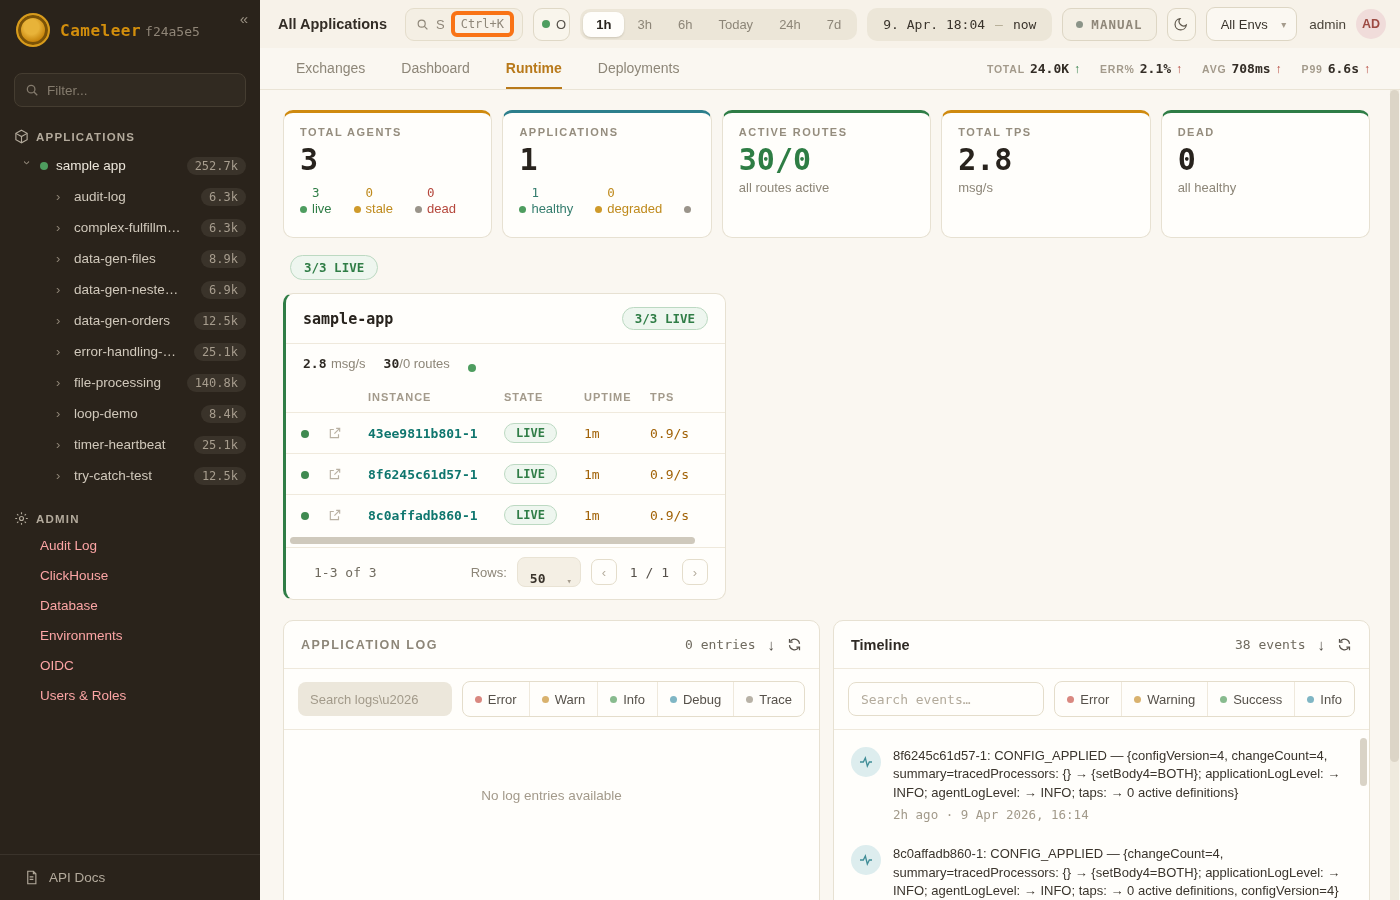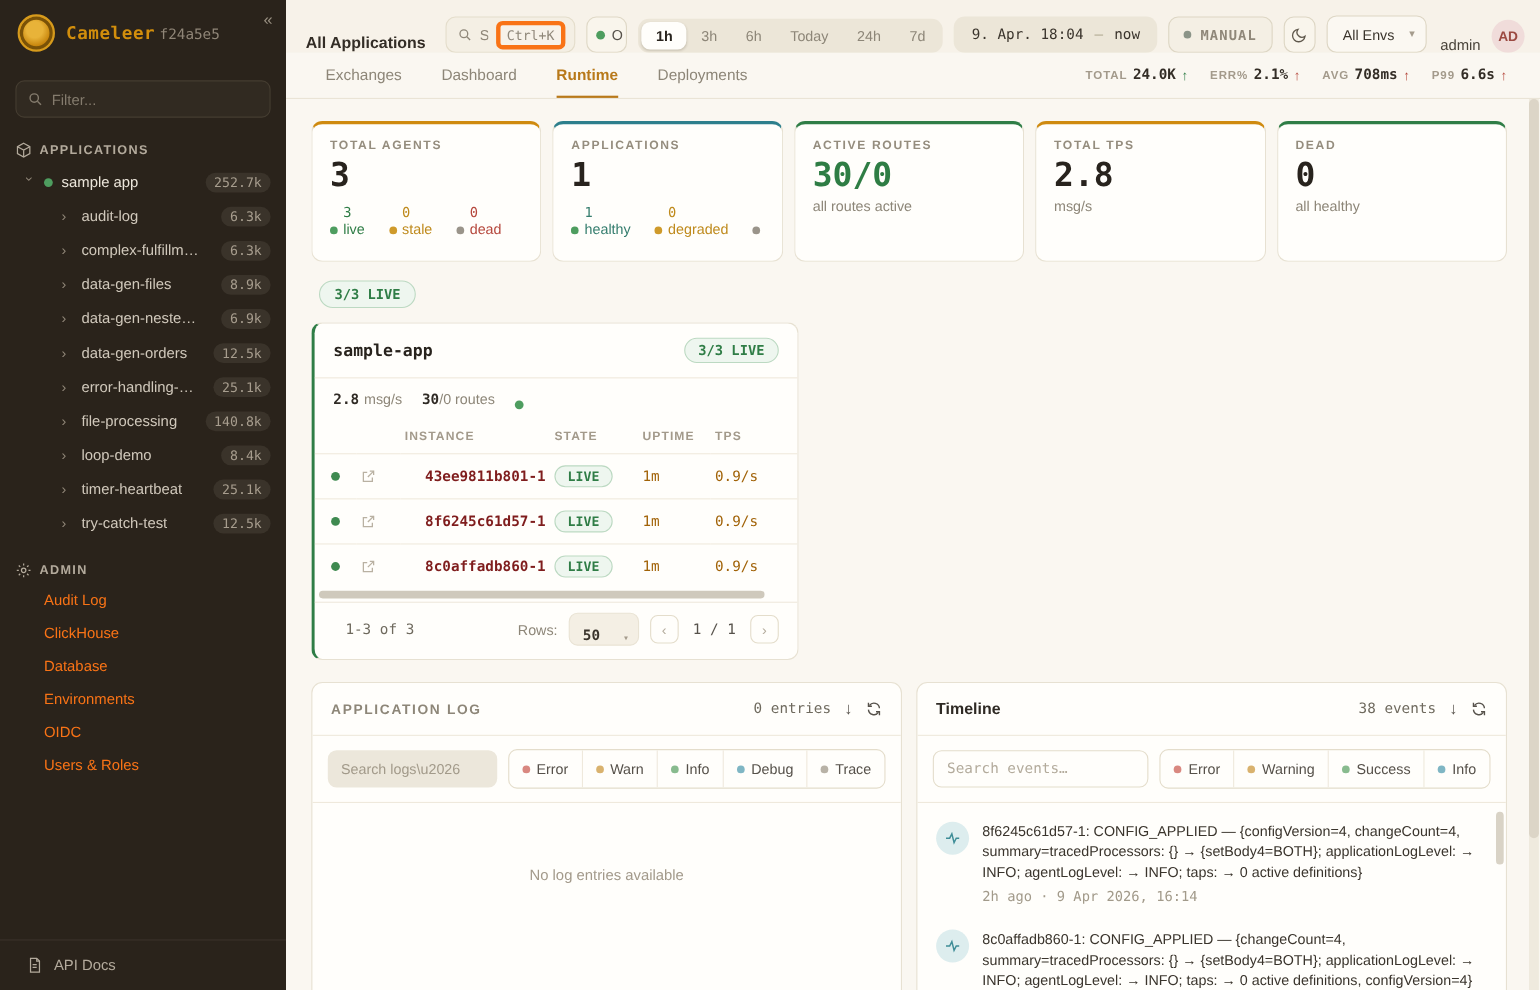--- a/index.html
+++ b/index.html
@@ -26,29 +26,29 @@
   .tree-row { display:flex; align-items:center; height:31px; padding:0 14px 0 22px; gap:8px; cursor:pointer; }
   .tree-row .chev { color:#8f8577; font-size:13px; width:10px; flex:none; }
   .chev-open { display:inline-block; transform:rotate(90deg); }
   .dot { width:8px; height:8px; border-radius:50%; flex:none; }
   .dot-green { background:#4e9d5f; }
   .tree-app-label { color:#ece6db; font-size:13.5px; flex:1; white-space:nowrap; overflow:hidden; }
   .tree-child { padding-left:56px; }
   .tree-child .label { color:#d0c8bb; font-size:13.5px; flex:1; white-space:nowrap; overflow:hidden; }
   .count-badge { font-family:"DejaVu Sans Mono",monospace; font-size:12px; color:#a79d8e;
     background:#3a332a; border-radius:10px; padding:2px 8px; flex:none; }
-  .admin-item { padding:6px 20px 6px 40px; font-size:13.5px; color:#f97316; height:30px; cursor:pointer; }
+  .admin-item { padding:6px 20px 6px 40px; font-size:13.5px; color:#fca5a5; height:30px; cursor:pointer; }
   .sb-bottom { border-top:1px solid #3a332b; padding:15px 14px 15px 24px; display:flex; align-items:center; gap:10px;
     color:#b3aa9c; font-size:13.5px; cursor:pointer; }
   .icon-svg { flex:none; display:block; }
 
   
   .main { flex:1; display:flex; flex-direction:column; position:relative; overflow:hidden; }
 
-  .topbar { height:48px; background:#f7f2e9; display:flex; align-items:flex-end; padding:0 14px 0 18px; gap:10px; flex:none; }
+  .topbar { height:48px; background:#f7f2e9; display:flex; align-items:center; padding:0 14px 0 18px; gap:10px; flex:none; }
   .tb-title { font-size:14.5px; font-weight:bold; color:#332d26; margin-right:8px; white-space:nowrap; }
   .tb-search { display:flex; align-items:center; gap:7px; background:#f4efe4; border:1px solid #e4ddcb;
     border-radius:9px; height:33px; padding:0 8px 0 10px; width:118px; cursor:text; }
   .tb-search .q { color:#8f8779; font-size:13px; white-space:nowrap; overflow:hidden; }
   .tb-search kbd { font-family:"DejaVu Sans Mono",monospace; font-size:12px; color:#8f8779;
     border:4px solid #f97316; border-radius:6px; padding:2px 6px; background:#f7f2e9; }
   .tb-chip { display:flex; align-items:center; gap:6px; border:1px solid #dfd8c6; background:#f9f5ec;
     border-radius:9px; height:33px; padding:0 8px; max-width:38px; overflow:hidden; color:#56514a; font-size:13px; }
   .seg { display:flex; background:#ece6d8; border-radius:10px; padding:3px; align-items:center; }
   .seg-item { padding:5px 13px; font-size:13px; color:#8d8678; border-radius:8px; cursor:pointer; white-space:nowrap; }
@@ -118,21 +118,21 @@
   .ap-sub { display:flex; align-items:flex-end; gap:18px; padding:10px 17px; }
   .ap-sub .v { font-family:"DejaVu Sans Mono",monospace; font-size:13px; font-weight:bold; color:#2f2a24; }
   .ap-sub .u { font-size:13px; color:#8d8678; }
   .table-clip { overflow:hidden; }
   table.itable { border-collapse:collapse; width:580px; table-layout:fixed; }
   .itable th { font-size:11px; font-weight:bold; letter-spacing:1px; color:#a39a8b; text-align:left;
     padding:9px 4px; }
   .itable td { padding:10px 4px; border-top:1px solid #f0eadd; }
   .c0{width:38px; text-align:center;} .c1{width:40px;} .c2{width:136px;} .c3{width:80px;}
   .c4{width:66px;} .c5{width:80px;} .c6{width:70px;} .c7{width:70px;}
-  .inst-id { font-family:"DejaVu Sans Mono",monospace; font-size:13px; font-weight:bold; color:#7f1d1d;text-align:right; }
+  .inst-id { font-family:"DejaVu Sans Mono",monospace; font-size:13px; font-weight:bold; color:#0f766e; }
   .cell-mono { font-family:"DejaVu Sans Mono",monospace; font-size:13px; color:#a16207; }
   .cell-err { font-family:"DejaVu Sans Mono",monospace; font-size:13px; color:#b5473c; }
   .state-badge { display:inline-block; border:1px solid #bcd9c2; background:#eef6ef; color:#2f7d46;
     font-family:"DejaVu Sans Mono",monospace; font-size:12px; font-weight:bold; padding:2px 11px; border-radius:12px; }
   .row-dot { width:8px; height:8px; border-radius:50%; background:#3f8a50; display:inline-block; }
   .hscroll { height:8px; margin:2px 4px; }
   .hscroll .thumb { height:7px; width:94%; background:#cfc9bc; border-radius:4px; }
   .ap-footer { display:flex; align-items:center; padding:9px 17px 12px 28px; border-top:1px solid #efe9dc; gap:10px; }
   .range-text { font-family:"DejaVu Sans Mono",monospace; font-size:13px; color:#6f6a5e; flex:1; }
   .rows-label { font-size:13px; color:#8d8678; }

